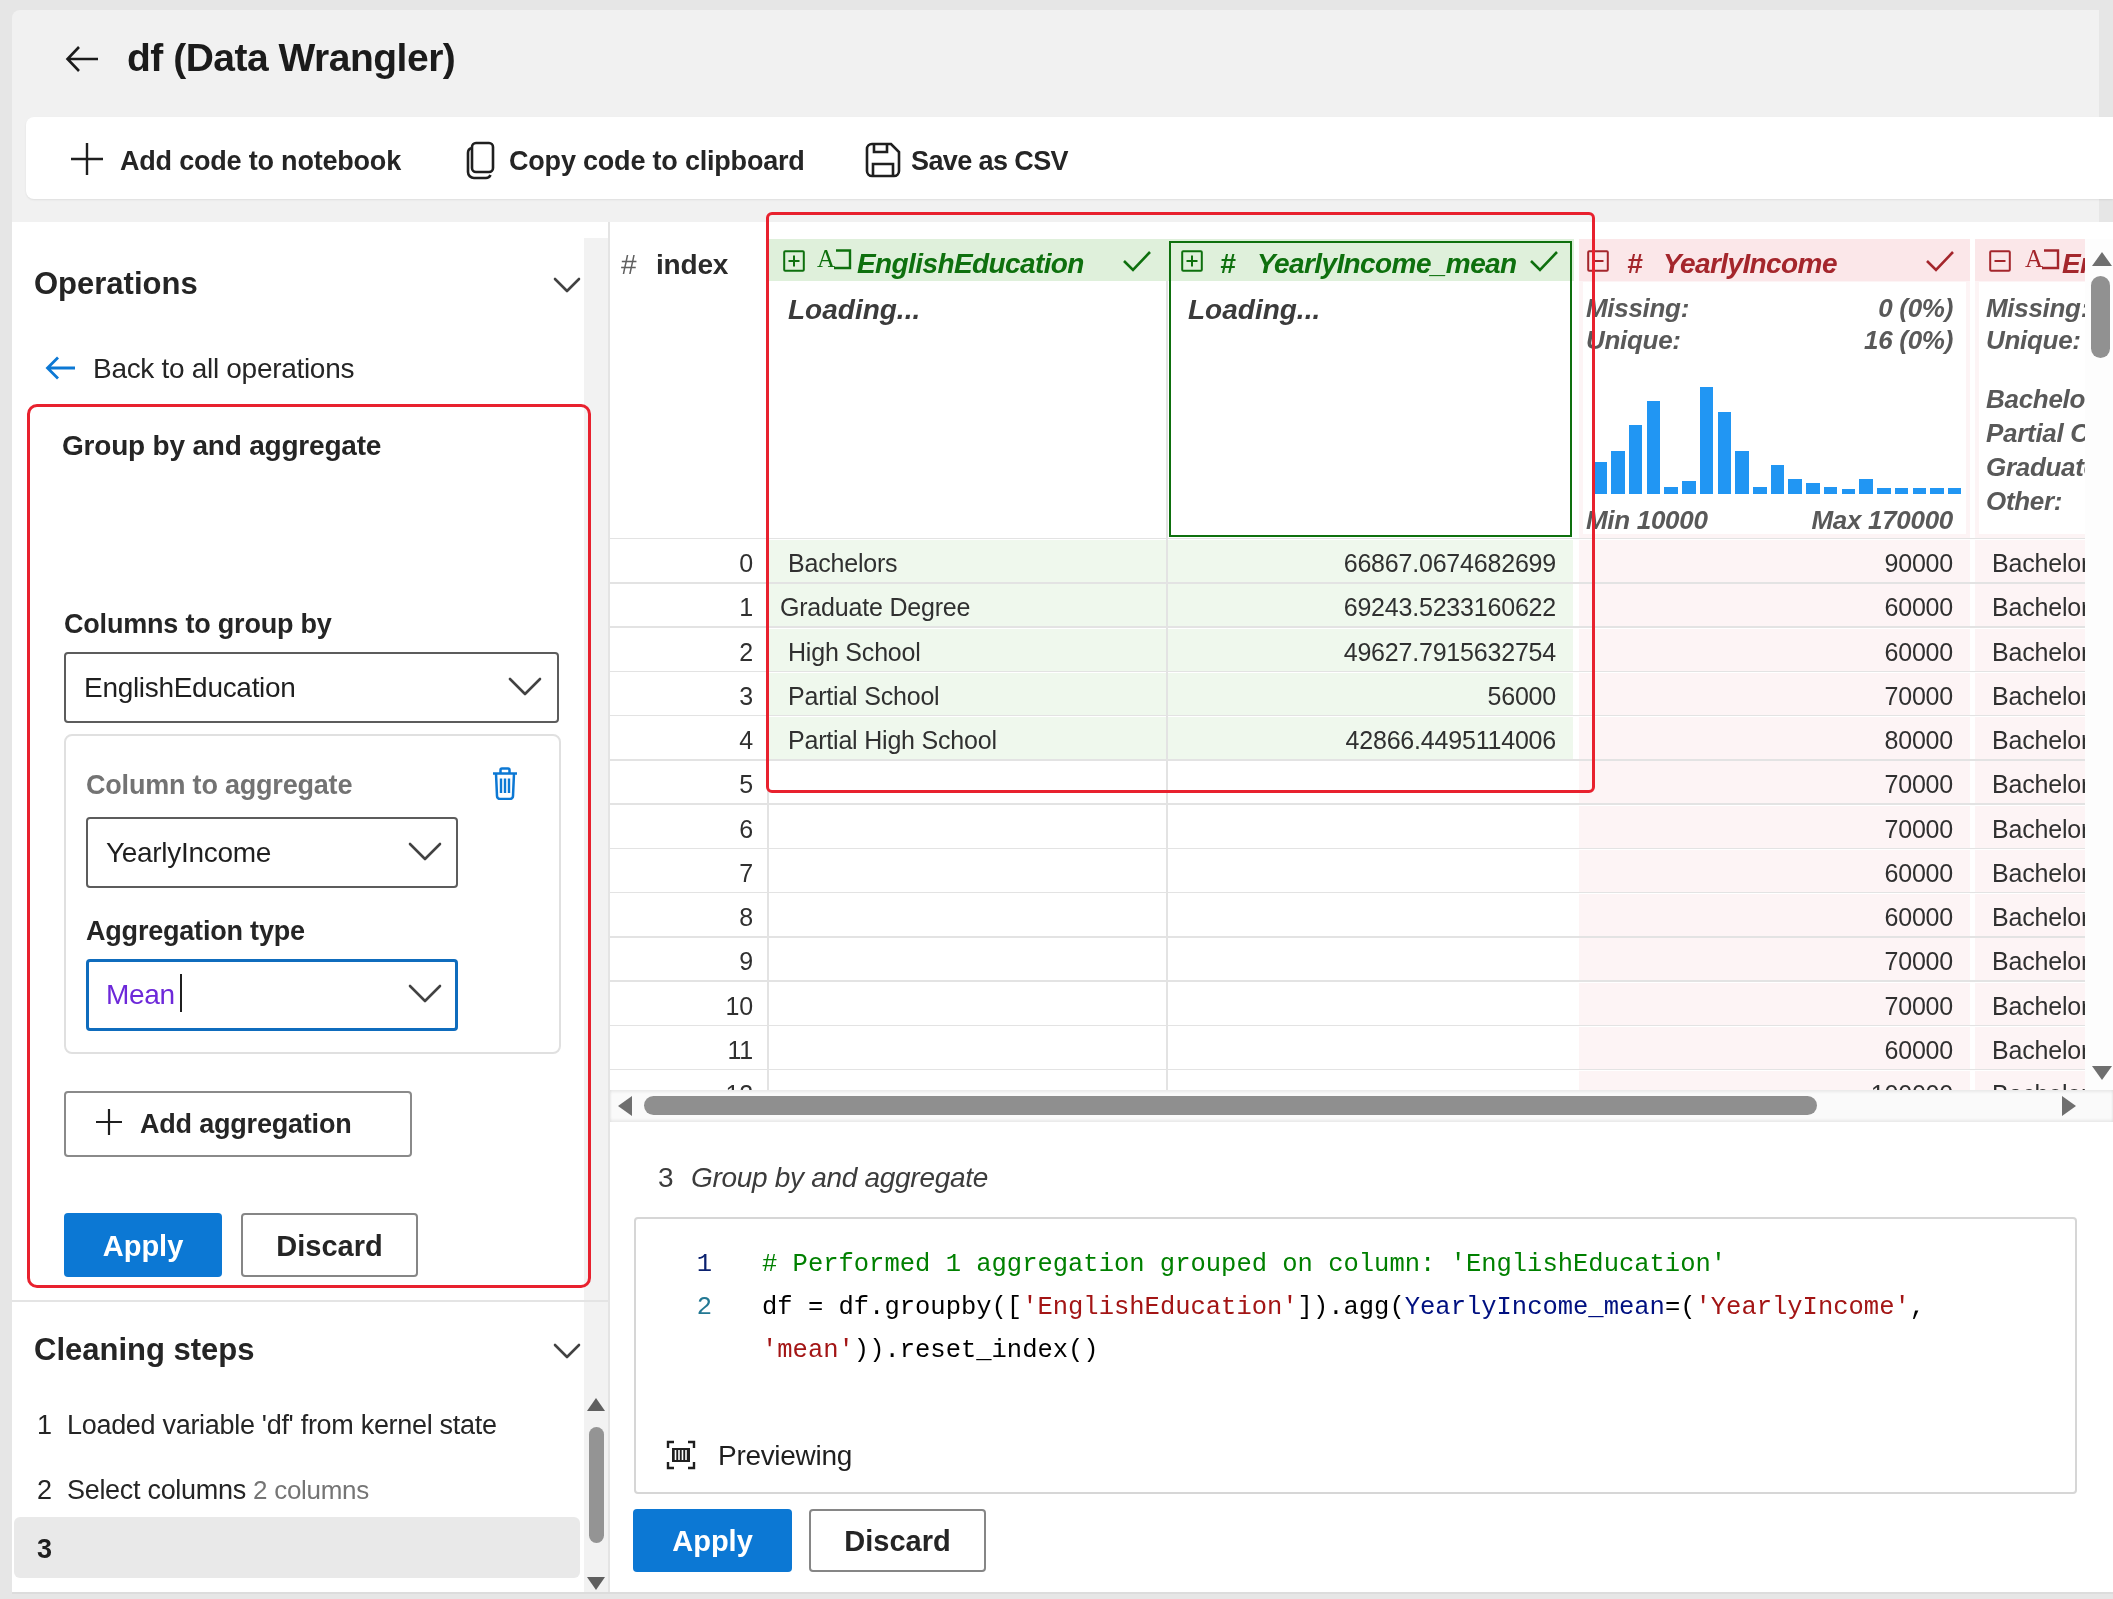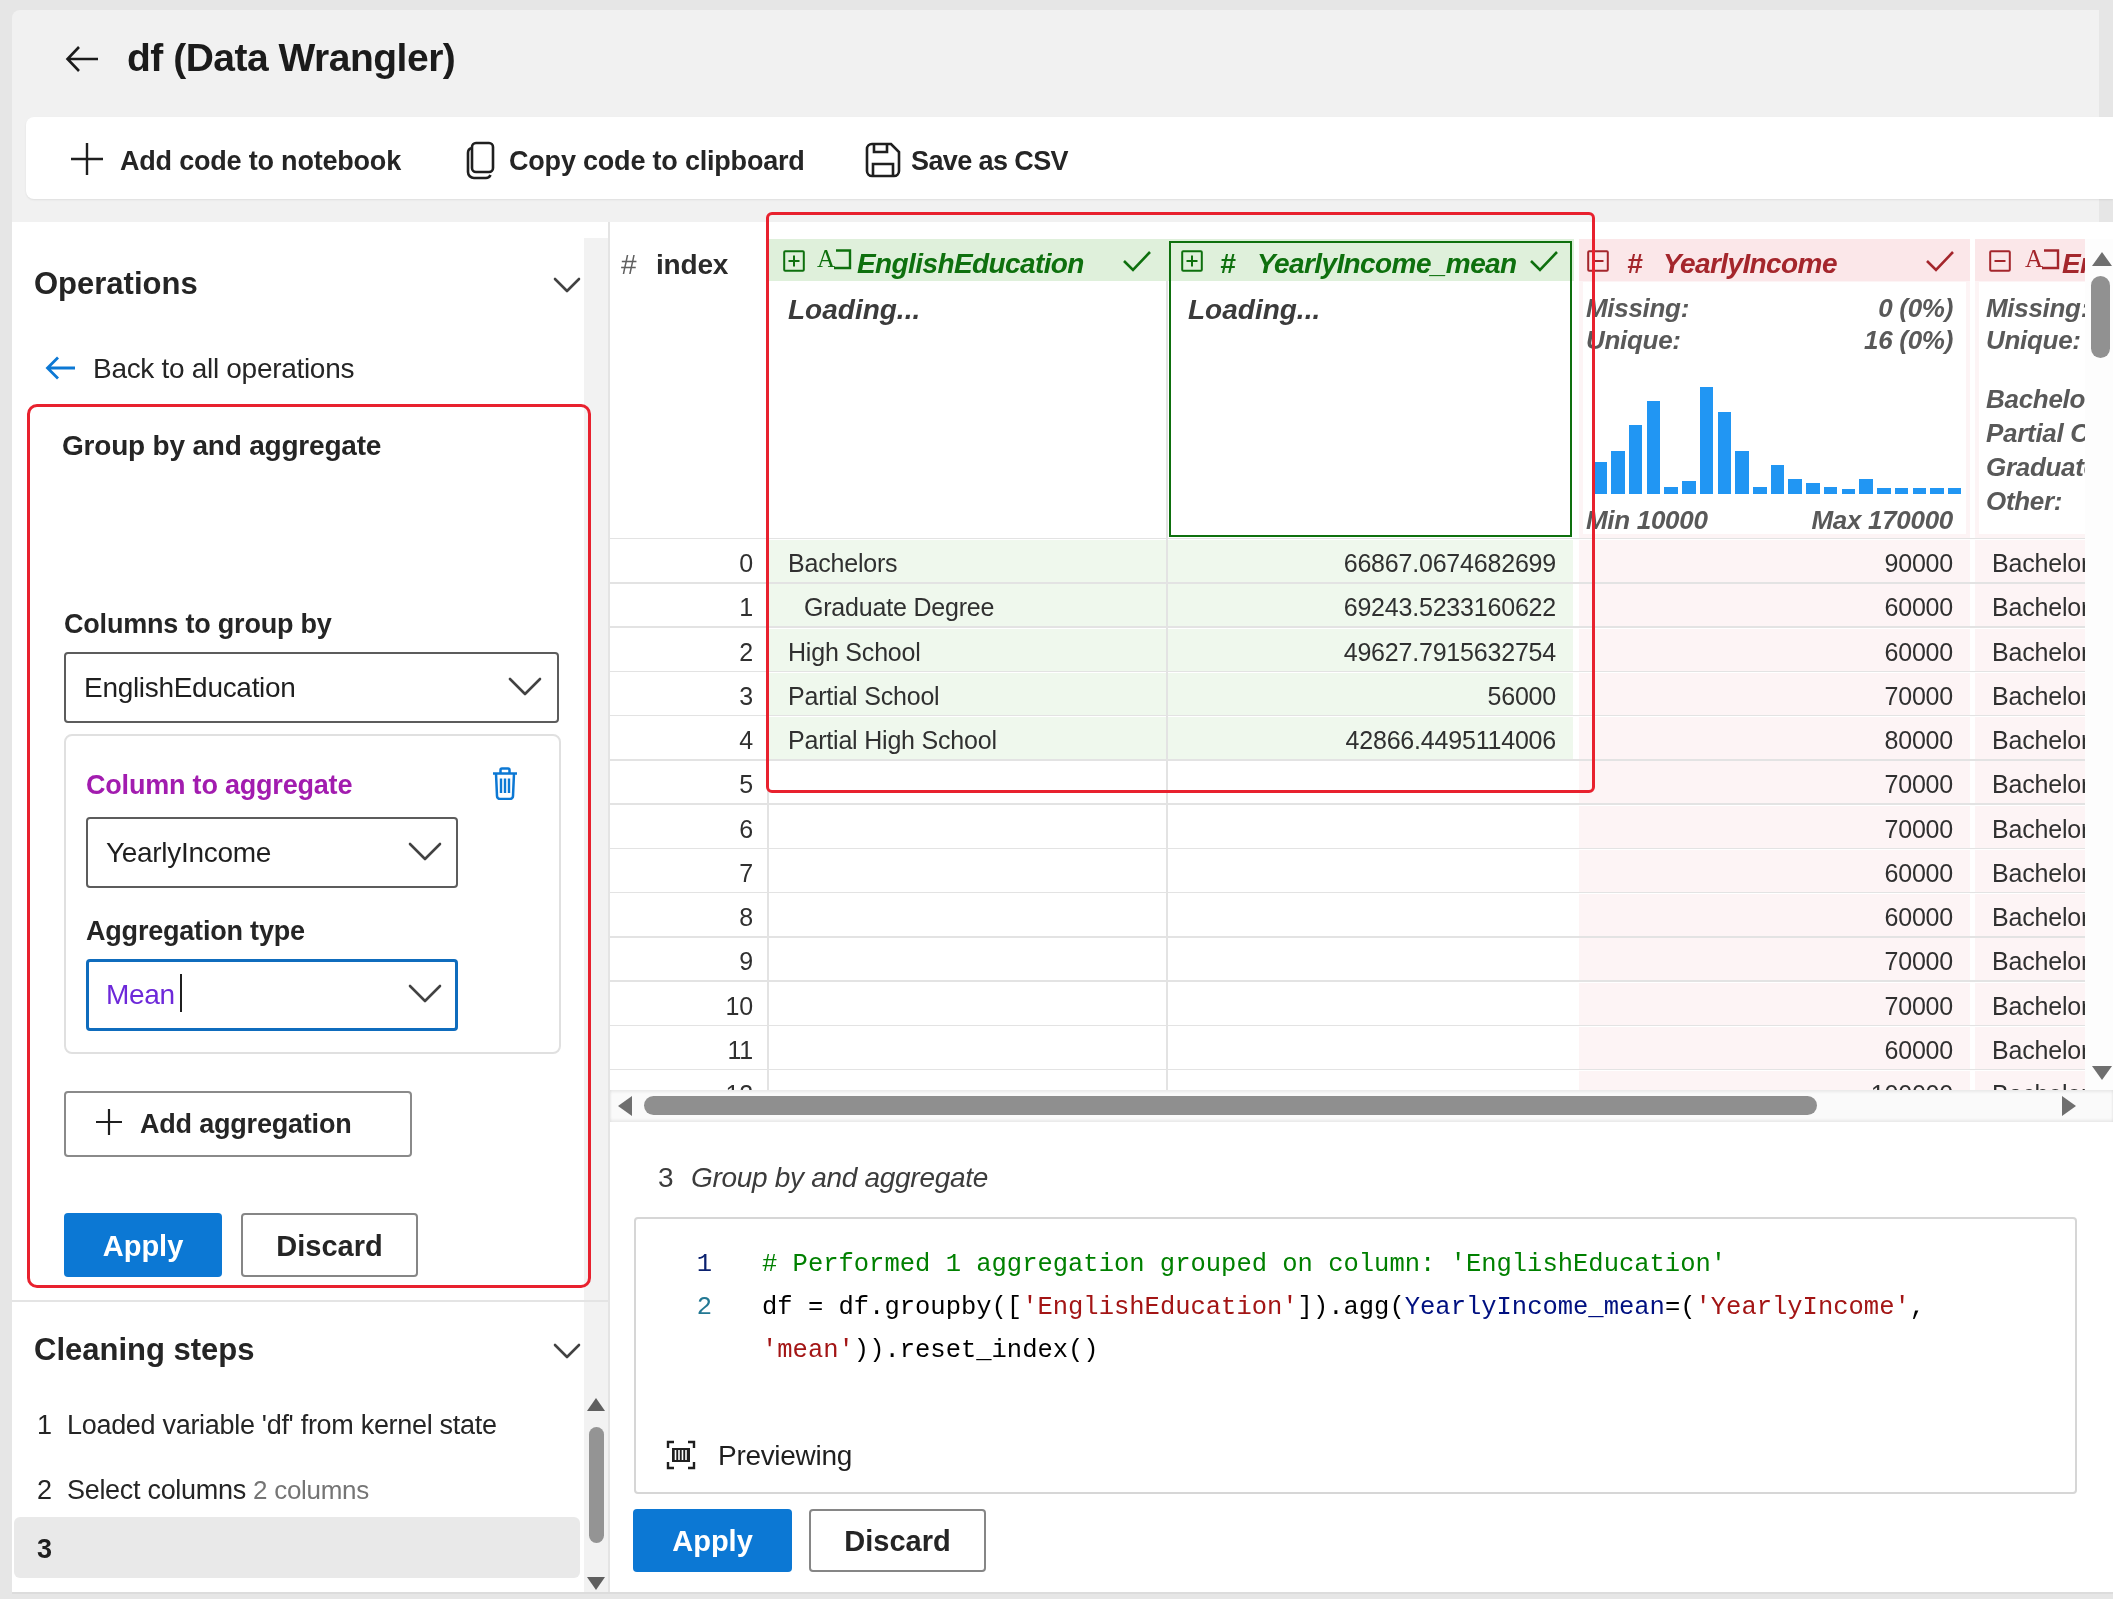--- a/index.html
+++ b/index.html
@@ -55,21 +55,21 @@
   <div class="abs" style="left:62px;top:430px;font-size:28px;font-weight:bold;letter-spacing:-0.2px;color:#252525;">Group by and aggregate</div>
 
   <div class="abs" style="left:64px;top:609px;font-size:27px;font-weight:bold;letter-spacing:-0.2px;color:#252525;">Columns to group by</div>
   <div class="abs" style="left:64px;top:652px;width:491px;height:67px;border:2px solid #5c5c5c;border-radius:4px;background:#fff;"></div>
   <div class="abs" style="left:84px;top:672px;font-size:28px;letter-spacing:-0.3px;color:#1f1f1f;">EnglishEducation</div>
   <svg class="abs" style="left:508px;top:677px;" width="34" height="20" viewBox="0 0 34 20">
       <path class="chev" d="M2 2 L17 17 L32 2"></path>
     </svg>
 
   <div class="abs" style="left:64px;top:734px;width:493px;height:316px;border:2px solid #e0e0e0;border-radius:8px;background:#fff;"></div>
-  <div class="abs" style="left:86px;top:770px;font-size:27px;font-weight:bold;letter-spacing:-0.2px;color:#a21caf;">Column to aggregate</div>
+  <div class="abs" style="left:86px;top:770px;font-size:27px;font-weight:bold;letter-spacing:-0.2px;color:#737373;">Column to aggregate</div>
   <svg class="abs" style="left:491px;top:766px;" width="28" height="34" viewBox="0 0 28 34">
     <path d="M2 7.5 H26 M9.5 7 V4 a1.5 1.5 0 0 1 1.5-1.5 h6 a1.5 1.5 0 0 1 1.5 1.5 V7 M5 7.5 l1 22.5 a3 3 0 0 0 3 3 h10 a3 3 0 0 0 3-3 L23 7.5" fill="none" stroke="#0c78d4" stroke-width="2.5"></path>
     <path d="M10 12.5 v14.5 M14 12.5 v14.5 M18 12.5 v14.5" stroke="#0c78d4" stroke-width="2.4"></path>
   </svg>
   <div class="abs" style="left:86px;top:817px;width:368px;height:67px;border:2px solid #5c5c5c;border-radius:4px;background:#fff;"></div>
   <div class="abs" style="left:106px;top:837px;font-size:28px;letter-spacing:-0.3px;color:#1f1f1f;">YearlyIncome</div>
   <svg class="abs" style="left:408px;top:842px;" width="34" height="20" viewBox="0 0 34 20">
       <path class="chev" d="M2 2 L17 17 L32 2"></path>
     </svg>
 
@@ -203,21 +203,21 @@
   <div class="abs" style="left:178px;top:11.0px;font-size:25px;letter-spacing:-0.2px;color:#303030;">Bachelors</div>
   <div class="abs" style="left:557px;top:11.0px;width:389px;text-align:right;font-size:25px;letter-spacing:-0.2px;color:#303030;">66867.0674682699</div>
   <div class="abs" style="left:969px;top:2.0px;width:391px;height:42.2px;background:#fdf4f5;"></div>
   <div class="abs" style="left:1365px;top:2.0px;width:110px;height:42.2px;background:#fdf4f5;"></div>
   <div class="abs" style="left:969px;top:11.0px;width:374px;text-align:right;font-size:25px;letter-spacing:-0.2px;color:#303030;">90000</div>
   <div class="abs" style="left:1382px;top:11.0px;width:93px;overflow:hidden;font-size:25px;letter-spacing:-0.2px;color:#303030;white-space:nowrap;">Bachelors</div>
   <div class="abs" style="left:0px;top:11.0px;width:143px;text-align:right;font-size:25px;letter-spacing:-0.2px;color:#303030;">0</div>
   <div class="abs" style="left:0px;top:44.1px;width:1475px;height:1.5px;background:#e3e3e3;"></div>
   <div class="abs" style="left:158px;top:46.2px;width:399px;height:42.2px;background:#eff8ed;"></div>
   <div class="abs" style="left:557px;top:46.2px;width:406px;height:42.2px;background:#eff8ed;"></div>
-  <div class="abs" style="left:194px;top:55.2px;font-size:25px;letter-spacing:-0.2px;color:#303030;">Graduate Degree</div>
+  <div class="abs" style="left:170px;top:55.2px;font-size:25px;letter-spacing:-0.2px;color:#303030;">Graduate Degree</div>
   <div class="abs" style="left:557px;top:55.2px;width:389px;text-align:right;font-size:25px;letter-spacing:-0.2px;color:#303030;">69243.5233160622</div>
   <div class="abs" style="left:969px;top:46.2px;width:391px;height:42.2px;background:#fdf4f5;"></div>
   <div class="abs" style="left:1365px;top:46.2px;width:110px;height:42.2px;background:#fdf4f5;"></div>
   <div class="abs" style="left:969px;top:55.2px;width:374px;text-align:right;font-size:25px;letter-spacing:-0.2px;color:#303030;">60000</div>
   <div class="abs" style="left:1382px;top:55.2px;width:93px;overflow:hidden;font-size:25px;letter-spacing:-0.2px;color:#303030;white-space:nowrap;">Bachelors</div>
   <div class="abs" style="left:0px;top:55.2px;width:143px;text-align:right;font-size:25px;letter-spacing:-0.2px;color:#303030;">1</div>
   <div class="abs" style="left:0px;top:88.4px;width:1475px;height:1.5px;background:#e3e3e3;"></div>
   <div class="abs" style="left:158px;top:90.5px;width:399px;height:42.2px;background:#eff8ed;"></div>
   <div class="abs" style="left:557px;top:90.5px;width:406px;height:42.2px;background:#eff8ed;"></div>
   <div class="abs" style="left:178px;top:99.5px;font-size:25px;letter-spacing:-0.2px;color:#303030;">High School</div>

